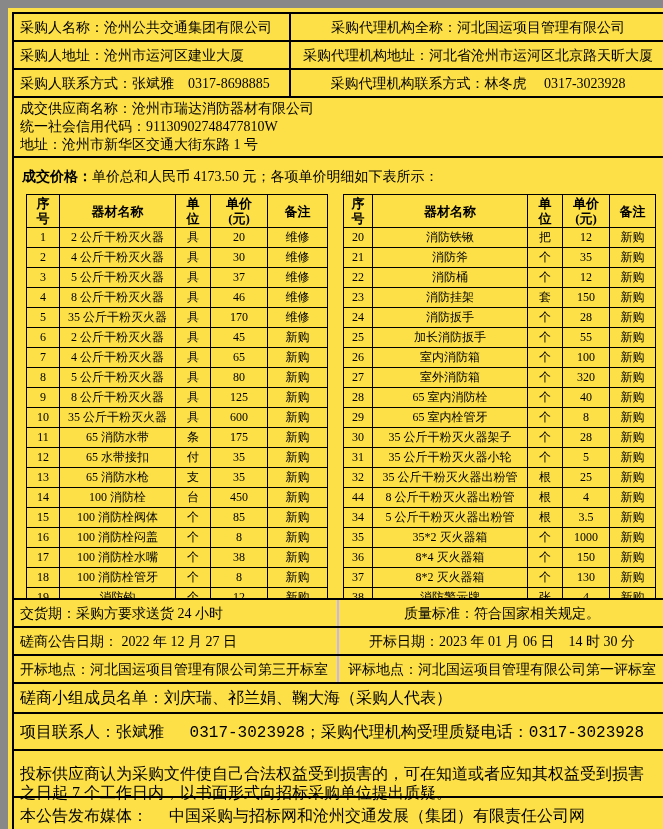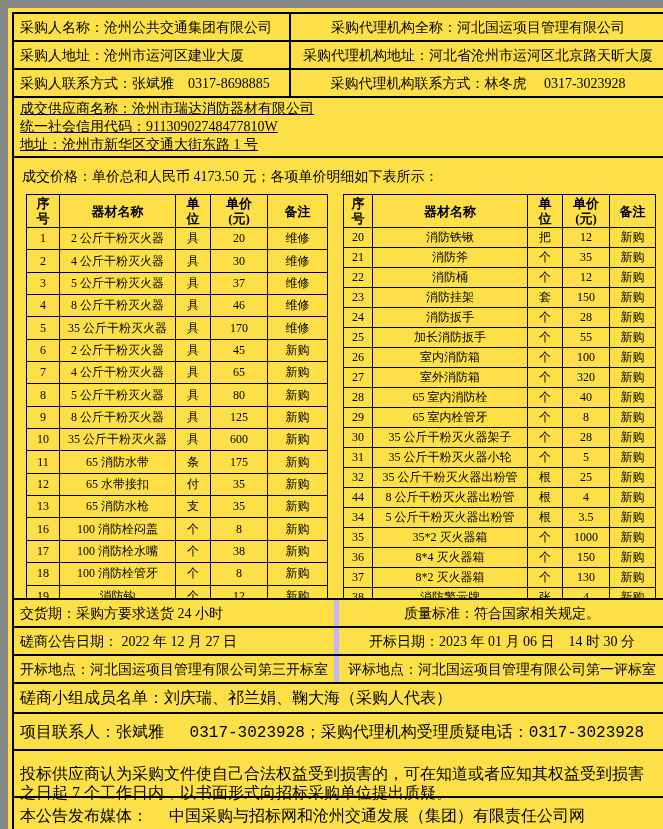--- a/index.html
+++ b/index.html
@@ -17,32 +17,32 @@
     border: 2px solid #000;
     display: flex; flex-direction: column;
     overflow: hidden;
   }
   .bind-text { white-space: pre-wrap; }
 
   
   .split-row { display: flex; flex: 0 0 auto; border-bottom: 2px solid #000; }
   .split-row .cell { padding: 4px 6px 2px 6px; font-size: 14px; line-height: 20px; overflow: hidden; white-space: nowrap; }
   .split-row .cell.left-top  { width: 277px; border-right: 2px solid #000; }
-  .split-row .cell.left-bot  { width: 325px; border-right: 5px solid #c4b5fd; }
+  .split-row .cell.left-bot  { width: 325px; border-right: 2px solid #c4b5fd; }
   .split-row .cell.right-col { flex: 1; text-align: center; }
   .h28 { height: 28px; }
 
   
   .supplier { flex: 0 0 58px; border-bottom: 2px solid #000; padding: 2px 6px; font-size: 14px; line-height: 18px; }
-  .supplier .line { white-space: nowrap; text-decoration: underline; }
+  .supplier .line { white-space: nowrap; }
 
   
   .price-section { flex: 1 1 auto; border-bottom: 2px solid #000; padding: 6px 0 0 0; overflow: hidden; }
   .price-line { font-size: 14px; line-height: 22px; padding: 2px 6px 4px 8px; white-space: nowrap; }
-  .price-label { font-weight: normal; }
+  .price-label { font-weight: bold; }
   .tables { display: flex; padding: 2px 0 0 12px; }
   table.items { border-collapse: collapse; table-layout: fixed; flex: 0 0 auto; }
   table.items.t-left  { width: 301px; margin-right: 15px; }
   table.items.t-right { width: 312px; }
   table.items th, table.items td {
     border: 1px solid #000;
     text-align: center; vertical-align: middle;
     font-size: 12px; overflow: hidden;
   }
   table.items th { font-weight: bold; font-size: 13px; height: 33px; white-space: pre-line; line-height: 15px; }
@@ -191,20 +191,34 @@
                 <td>新购</td>
               </tr>
               <tr>
                 <td>13</td>
                 <td>65 消防水枪</td>
                 <td>支</td>
                 <td>35</td>
                 <td>新购</td>
               </tr>
               <tr>
+                <td>14</td>
+                <td>100 消防栓</td>
+                <td>台</td>
+                <td>450</td>
+                <td>新购</td>
+              </tr>
+              <tr>
+                <td>15</td>
+                <td>100 消防栓阀体</td>
+                <td>个</td>
+                <td>85</td>
+                <td>新购</td>
+              </tr>
+              <tr>
                 <td>16</td>
                 <td>100 消防栓闷盖</td>
                 <td>个</td>
                 <td>8</td>
                 <td>新购</td>
               </tr>
               <tr>
                 <td>17</td>
                 <td>100 消防栓水嘴</td>
                 <td>个</td>

